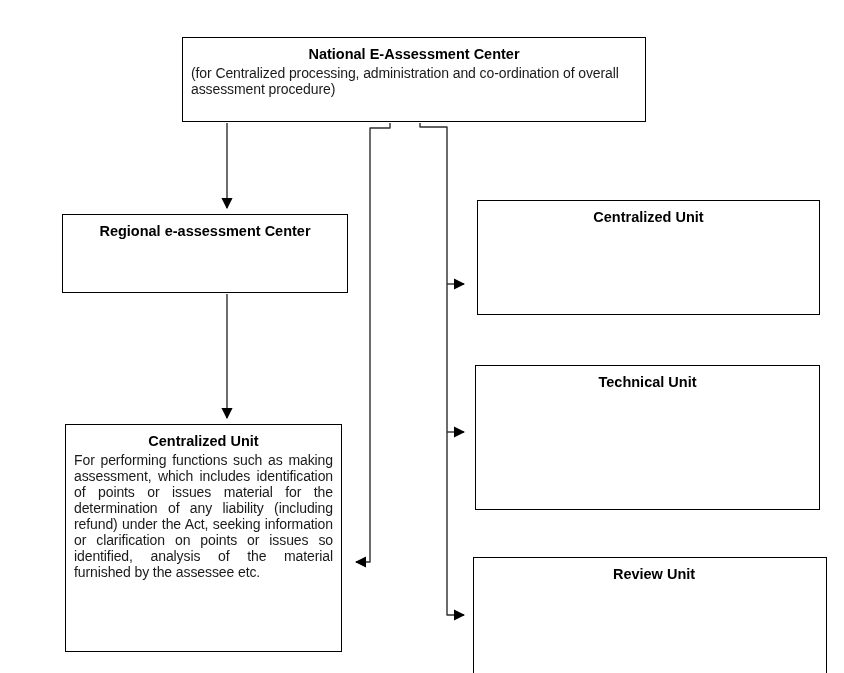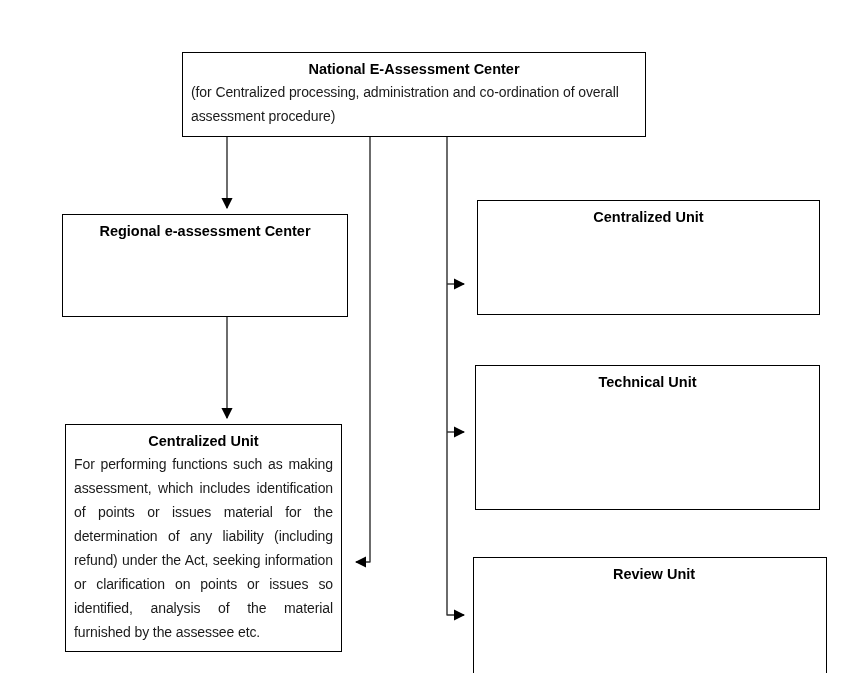--- a/index.html
+++ b/index.html
@@ -26,27 +26,27 @@
   }
   .node-title {
     font-size: 14.5px;
     line-height: 22px;
     font-weight: bold;
     text-align: center;
     color: #000000;
   }
   .node-body {
     font-size: 14px;
-    line-height: 24px;
+    line-height: 16px;
     letter-spacing: -0.1px;
   }
   .justify { text-align: justify; }
 
-  #node-national     { left: 182px; top: 37px;  width: 464px; height: 85px; margin-top: 15px; }
-  #node-regional     { left: 62px;  top: 214px; width: 286px; height: 103px; }
+  #node-national     { left: 182px; top: 37px;  width: 464px; height: 85px; }
+  #node-regional     { left: 62px;  top: 214px; width: 286px; height: 79px; }
   #node-assessment   { left: 65px;  top: 424px; width: 277px; height: 228px; }
   #node-verification { left: 477px; top: 200px; width: 343px; height: 115px; }
   #node-technical    { left: 475px; top: 365px; width: 345px; height: 145px; }
   #node-review       { left: 473px; top: 557px; width: 354px; height: 130px; padding-left: 16px; }
 </style>
 </head>
 <body>
 
 <div class="canvas">
 

